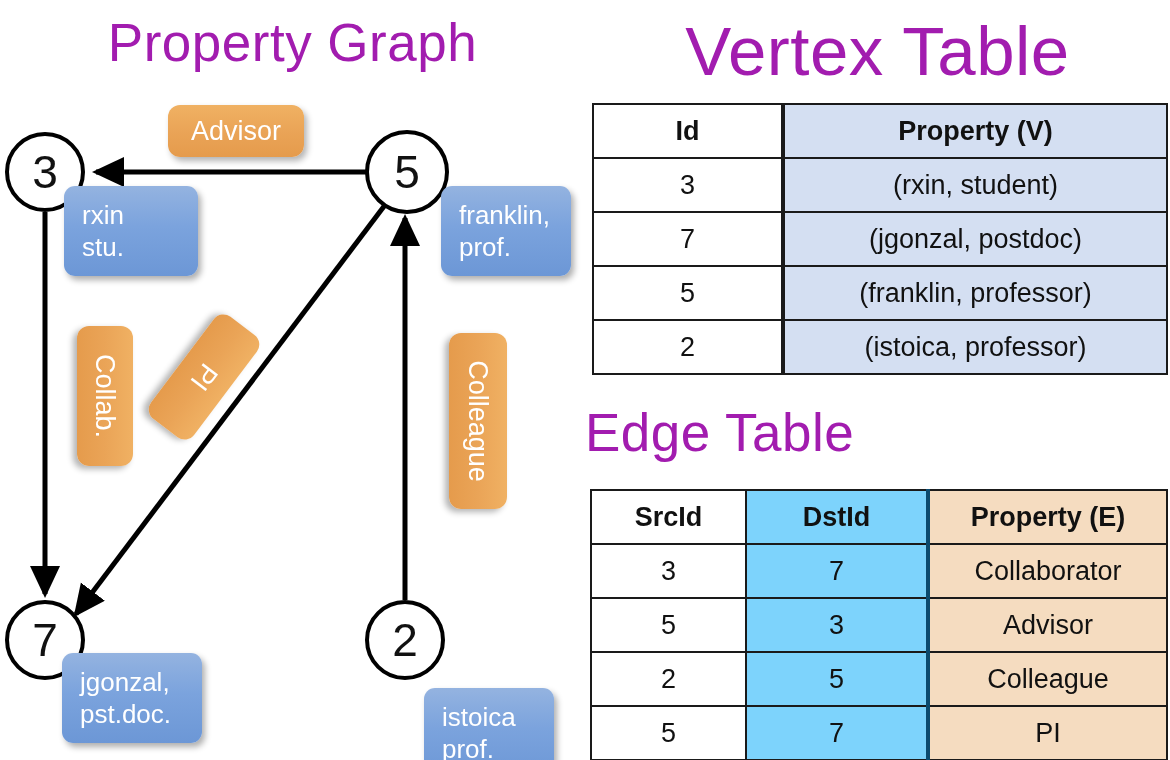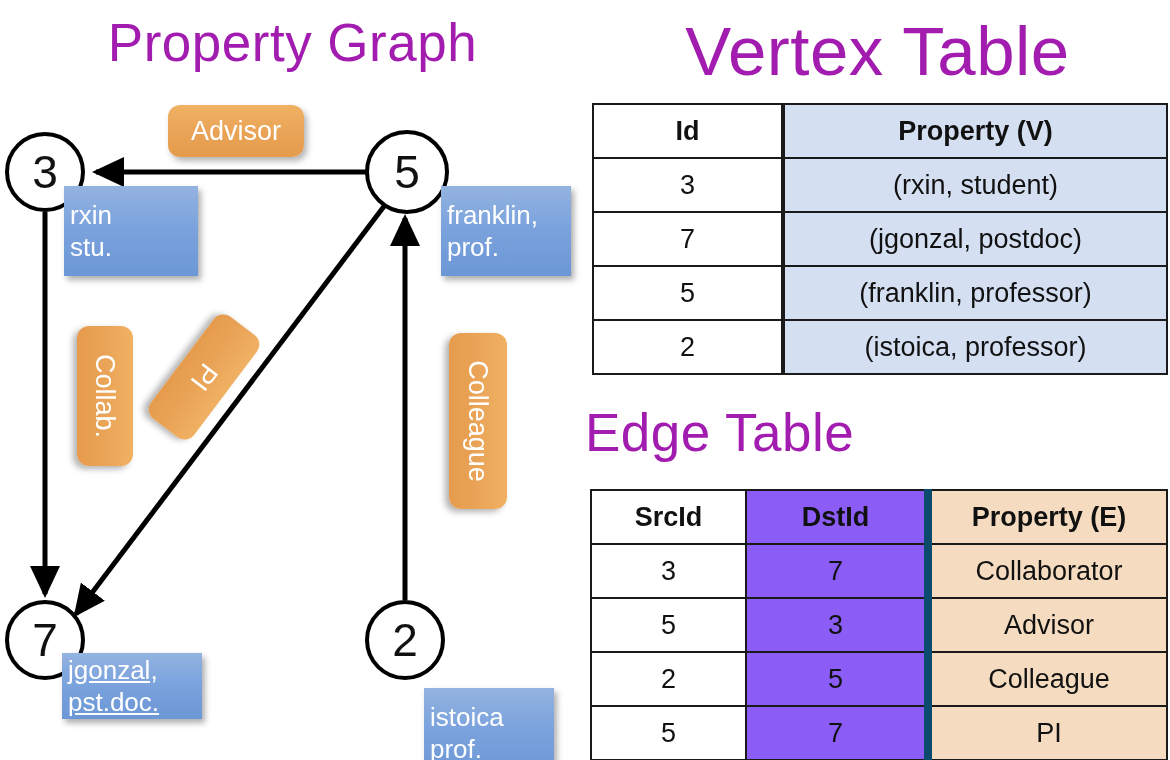--- a/index.html
+++ b/index.html
@@ -39,27 +39,27 @@
     justify-content: center;
     font-size: 46px;
     font-weight: 300;
     color: #111;
     font-family: "Liberation Sans", sans-serif;
     z-index: 5;
   }
 
   .prop-box {
     position: absolute;
-    border-radius: 0;
+    border-radius: 11px;
     background: linear-gradient(180deg, #94b3e0 0%, #7ba3dd 45%, #6c97d6 100%);
     box-shadow: 3px 4px 6px rgba(0,0,0,0.32);
     color: #ffffff;
     font-size: 26px;
     line-height: 1.25;
-    padding: 10px 6px;
+    padding: 10px 18px;
     font-family: "Liberation Sans", sans-serif;
     font-weight: 300;
     z-index: 7;
     display: flex;
     flex-direction: column;
     justify-content: center;
   }
 
   .edge-label {
     position: absolute;
@@ -93,22 +93,22 @@
     padding: 0 4px;
   }
   .data-table th { font-weight: bold; font-size: 27px; }
 
   #vertex-table { left: 592px; top: 103px; width: 576px; }
   #vertex-table .col-id { width: 190px; background: #ffffff; margin-top: 36px; }
   #vertex-table .col-prop { background: #d4dff2; border-left: 4px solid #1a1a1a; }
 
   #edge-table { left: 590px; top: 489px; width: 578px; }
   #edge-table .col-src { width: 155px; background:#ffffff; }
-  #edge-table .col-dst { width: 182px; background:#8b5cf6;margin-left:16px; }
-  #edge-table .col-prop { background: #f5dcc0; border-left: 8px solid #0c4a6e; text-align: center; }
+  #edge-table .col-dst { width: 182px; background:#7dd3fc;margin-left:16px; }
+  #edge-table .col-prop { background: #f5dcc0; border-left: 4px solid #0c4a6e; text-align: center; }
 </style>
 </head>
 <body>
 
 <div id="root">
 
   <div class="big-title" id="title-property-graph">Property Graph</div>
   <div class="big-title" id="title-vertex-table">Vertex Table</div>
   <div class="big-title" id="title-edge-table">Edge Table</div>
 
@@ -142,21 +142,21 @@
       <span>5</span>
     </div>
     <div class="prop-box" style="left:425px; top:186px; width:130px; height:90px;margin-left:16px;">
       <div>franklin,</div>
       <div>prof.</div>
     </div>
 
     <div class="node" style="left:5px; top:600px; width:80px; height:80px;">
       <span>7</span>
     </div>
-    <div class="prop-box" style="left:62px; top:653px; width:140px; height:66px;text-decoration:underline;">
+    <div class="prop-box" style="left:62px; top:653px; width:140px; height:90px;">
       <div>jgonzal,</div>
       <div>pst.doc.</div>
     </div>
 
     <div class="node" style="left:365px; top:600px; width:80px; height:80px;">
       <span>2</span>
     </div>
     <div class="prop-box" style="left:424px; top:688px; width:130px; height:90px;">
       <div>istoica</div>
       <div>prof.</div>

